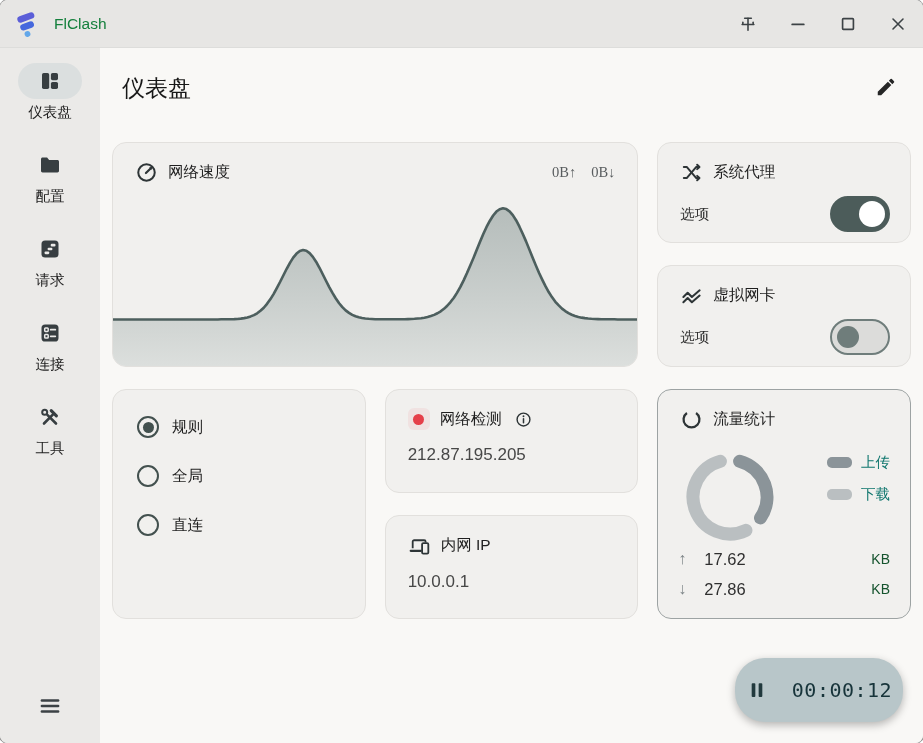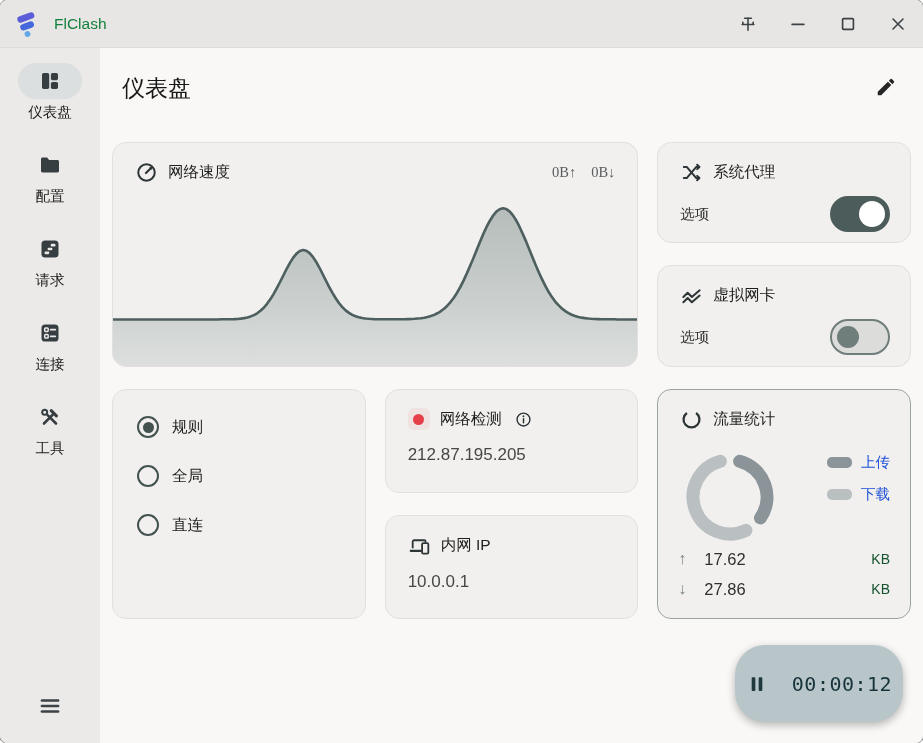--- a/index.html
+++ b/index.html
@@ -82,28 +82,28 @@
   .info-btn svg{width:19px;height:19px}
   .ip-value{padding:15px 22px 0 22px;font-size:17px;color:#474747}
   
   .traffic-body{display:flex;padding:10px 20px 0 16px}
   .donut{width:112px;height:112px;flex:0 0 auto}
   .legend{margin-left:auto;padding-top:12px;display:flex;flex-direction:column;gap:13px}
   .legend-item{display:flex;align-items:center;gap:9px}
   .swatch{width:25px;height:11px;border-radius:5px}
   .swatch.up{background:var(--donut-up)}
   .swatch.down{background:var(--donut-down)}
-  .legend-label{font-size:14.5px;color:#1d4ed8}
+  .legend-label{font-size:14.5px;color:#0f766e}
   .traffic-stats{position:absolute;left:20px;right:20px;bottom:14px}
   .stat-row{display:flex;align-items:center;height:30px}
   .stat-arrow{width:26px;font-size:16px;color:#7d8487}
   .stat-value{font-size:16.5px;color:#2f2f2f}
   .stat-unit{margin-left:auto;font-size:14px;color:#14532d}
   
-  .fab{position:absolute;right:20px;bottom:21px;width:168px;height:77px;border-radius:30px;
+  .fab{position:absolute;right:20px;bottom:21px;width:168px;height:64px;border-radius:30px;
     background:var(--fab-bg);display:flex;align-items:center;justify-content:center;gap:24px;
     box-shadow:0 3px 9px rgba(0,0,0,.28);cursor:pointer;z-index:4}
   .fab svg{width:22px;height:22px;color:#21393d}
   .fab-timer{font-family:"DejaVu Sans Mono","Liberation Mono",monospace;font-size:20px;
     font-weight:500;color:var(--fab-text);letter-spacing:.5px}
   svg{display:block}
 </style>
 </head>
 <body>
 

